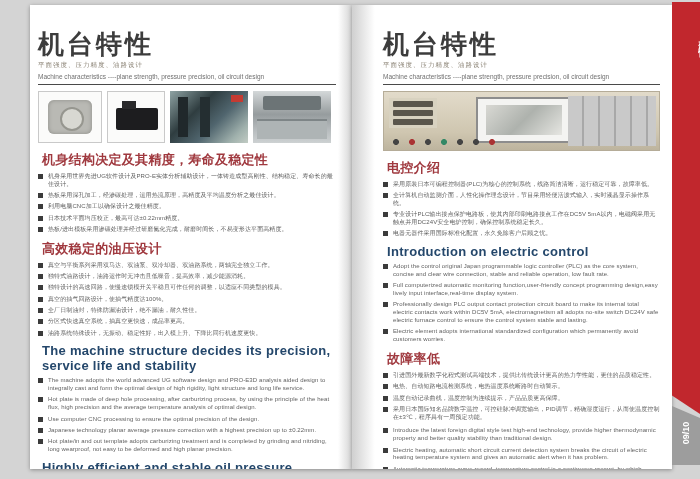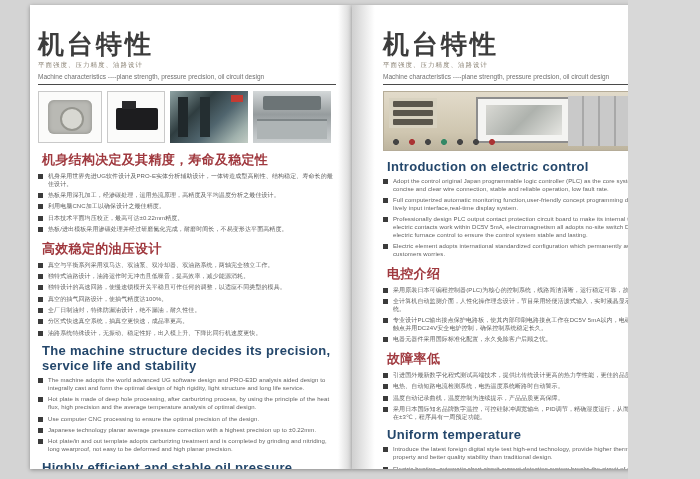--- a/index.html
+++ b/index.html
@@ -1,16 +1,16 @@
 <!DOCTYPE html>
 <html><head>
 <meta charset="utf-8">
 <style>
   html,body{margin:0;padding:0;background:#d8d8d8;font-family:"Liberation Sans","DejaVu Sans",sans-serif;}
-  .stage{position:relative;width:628px;height:479px;background:#d4d4d4;overflow:hidden;}
+  .stage{position:relative;width:700px;height:479px;background:#d4d4d4;overflow:hidden;}
   .page{position:absolute;top:5px;height:464px;background:#ffffff;box-sizing:border-box;box-shadow:0 1px 4px rgba(0,0,0,.35);overflow:hidden;}
   .page-left{left:30px;width:322px;padding:26px 16px 0 8px;}
   .page-right{left:352px;width:320px;padding:26px 12px 0 31px;}
   .spine{position:absolute;top:5px;left:338px;width:46px;height:464px;pointer-events:none;
          background:linear-gradient(to right,rgba(90,90,90,0) 0%,rgba(90,90,90,.28) 32%,rgba(120,120,120,.30) 38%,rgba(255,255,255,0) 80%);}
   .title{font-size:26px;font-weight:bold;color:#3c3c3c;letter-spacing:3px;line-height:1;}
   .sub-zh{font-size:6.5px;color:#8a8274;margin-top:4px;letter-spacing:1px;}
   .sub-en{font-size:6.5px;color:#6f6f6f;margin-top:3px;}
   .rule{border:none;border-top:1px solid #4a4a4a;margin:4px 0 6px 0;}
   .photo-row{display:flex;gap:5px;height:52px;margin:2px 0 8px 0;}
@@ -192,20 +192,42 @@
           <i></i>
           <i></i>
           <i></i>
         </div>
       <div class="panel-screen"></div>
       <div class="panel-metal"></div>
       <div class="panel-dots"></div>
     </div>
 
     <div class="section">
+      <div class="sec-head h-zh">电控介绍</div>
+      <div>
+          <div class="b-row">
+            <span class="b-sq"></span>
+            <span class="b-tx">采用原装日本可编程控制器(PLC)为核心的控制系统，线路简洁清晰，运行稳定可靠，故障率低。</span>
+          </div>
+          <div class="b-row">
+            <span class="b-sq"></span>
+            <span class="b-tx">全计算机自动监测介面，人性化操作理念设计，节目采用轻便活泼式输入，实时液晶显示操作系统。</span>
+          </div>
+          <div class="b-row">
+            <span class="b-sq"></span>
+            <span class="b-tx">专业设计PLC输出接点保护电路板，使其内部印刷电路接点工作在DC5V 5mA以内，电磁阀采用无触点并用DC24V安全电炉控制，确保控制系统稳定长久。</span>
+          </div>
+          <div class="b-row">
+            <span class="b-sq"></span>
+            <span class="b-tx">电器元器件采用国际标准化配置，永久免除客户后顾之忧。</span>
+          </div>
+        </div>
+    </div>
+
+    <div class="section">
       <div class="sec-head h-en">Introduction on electric control</div>
       <div>
           <div class="b-row">
             <span class="b-sq"></span>
             <span class="b-tx">Adopt the control original Japan programmable logic controller (PLC) as the core system, concise and clear wire connection, stable and reliable operation, low fault rate.</span>
           </div>
           <div class="b-row">
             <span class="b-sq"></span>
             <span class="b-tx">Full computerized automatic monitoring function,user-friendly concept programming design,easy lively input interface,real-time display system.</span>
           </div>
@@ -214,42 +236,20 @@
             <span class="b-tx">Professionally design PLC output contact protection circuit board to make its internal total electric contacts work within DC5V 5mA, electromagnetism all adopts no-site switch DC24V safe electric furnace control to ensure the control system stable and lasting.</span>
           </div>
           <div class="b-row">
             <span class="b-sq"></span>
             <span class="b-tx">Electric element adopts international standardized configuration which permanently avoid customers worries.</span>
           </div>
         </div>
     </div>
 
     <div class="section">
-      <div class="sec-head h-zh">电控介绍</div>
-      <div>
-          <div class="b-row">
-            <span class="b-sq"></span>
-            <span class="b-tx">采用原装日本可编程控制器(PLC)为核心的控制系统，线路简洁清晰，运行稳定可靠，故障率低。</span>
-          </div>
-          <div class="b-row">
-            <span class="b-sq"></span>
-            <span class="b-tx">全计算机自动监测介面，人性化操作理念设计，节目采用轻便活泼式输入，实时液晶显示操作系统。</span>
-          </div>
-          <div class="b-row">
-            <span class="b-sq"></span>
-            <span class="b-tx">专业设计PLC输出接点保护电路板，使其内部印刷电路接点工作在DC5V 5mA以内，电磁阀采用无触点并用DC24V安全电炉控制，确保控制系统稳定长久。</span>
-          </div>
-          <div class="b-row">
-            <span class="b-sq"></span>
-            <span class="b-tx">电器元器件采用国际标准化配置，永久免除客户后顾之忧。</span>
-          </div>
-        </div>
-    </div>
-
-    <div class="section">
       <div class="sec-head h-zh">故障率低</div>
       <div>
           <div class="b-row">
             <span class="b-sq"></span>
             <span class="b-tx">引进国外最新数字化程式测试高端技术，提供比传统设计更高的热力学性能，更佳的品质稳定性。</span>
           </div>
           <div class="b-row">
             <span class="b-sq"></span>
             <span class="b-tx">电热、自动短路电流检测系统，电热温度系统断路时自动警示。</span>
           </div>
@@ -258,21 +258,20 @@
             <span class="b-tx">温度自动记录曲线，温度控制为连续提示，产品品质更高保障。</span>
           </div>
           <div class="b-row">
             <span class="b-sq"></span>
             <span class="b-tx">采用日本国际知名品牌数字温控，可控硅脉冲调宽输出，PID调节，精确湿度运行，从而使温度控制在±3℃，程序具有一周预定功能。</span>
           </div>
         </div>
     </div>
 
     <div class="section">
-      <div class="sec-head h-en">Uniform temperature</div>
       <div>
           <div class="b-row">
             <span class="b-sq"></span>
             <span class="b-tx">Introduce the latest foreign digital style test high-end technology, provide higher thermodynamic property and better quality stability than traditional design.</span>
           </div>
           <div class="b-row">
             <span class="b-sq"></span>
             <span class="b-tx">Electric heating, automatic short circuit current detection system breaks the circuit of electric heating temperature system and gives an automatic alert when it has problem.</span>
           </div>
           <div class="b-row">

